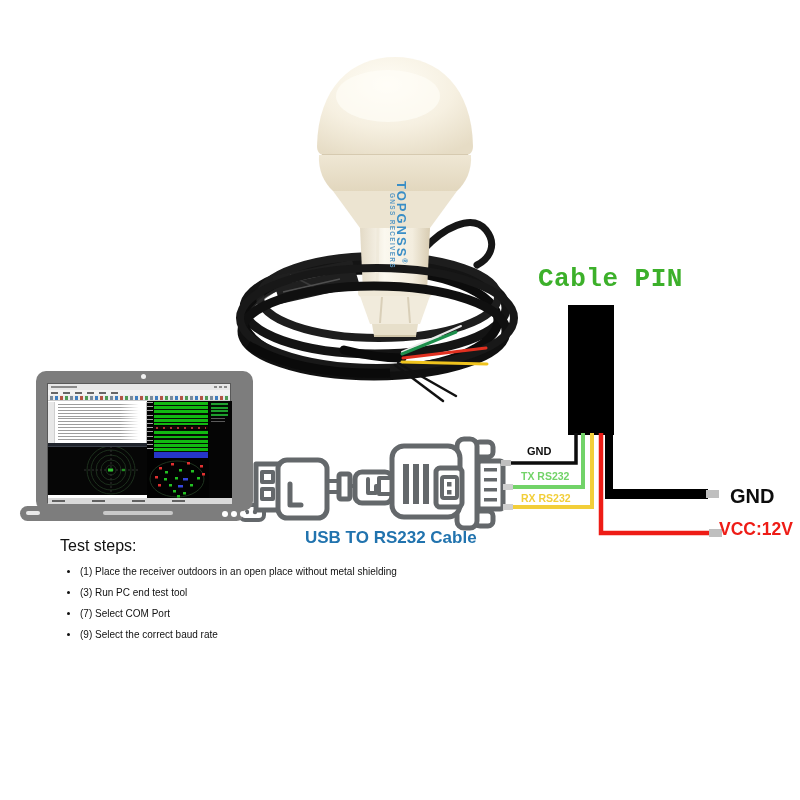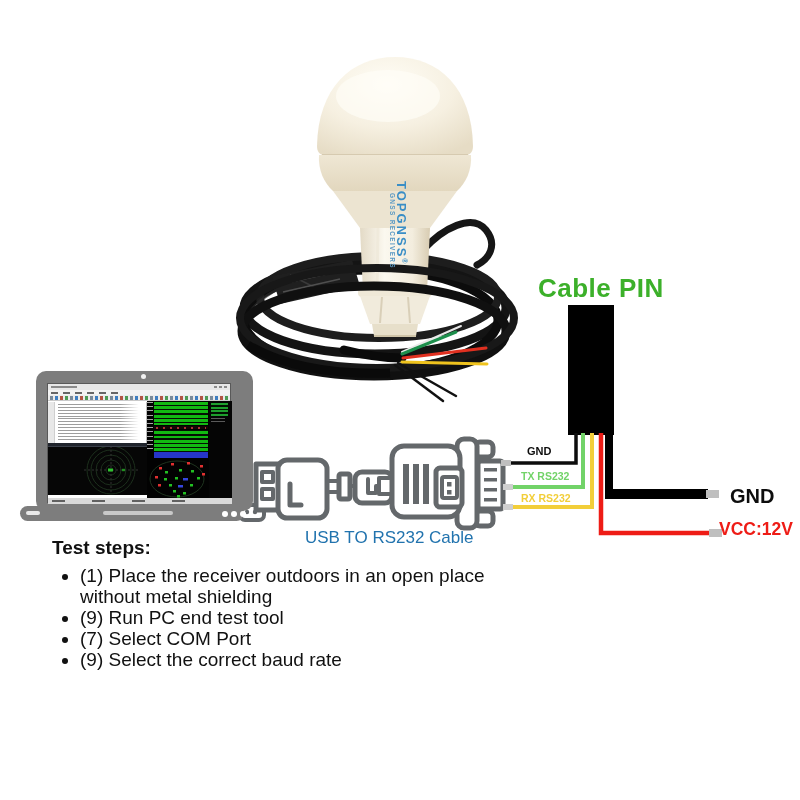--- a/index.html
+++ b/index.html
@@ -56,38 +56,38 @@
   .rcol-green{position:absolute;left:2px;top:2px;width:17px;height:13px;
      background:repeating-linear-gradient(180deg,#1d9e2d 0 2px,#021002 2px 3.6px);}
   .rcol-gray{position:absolute;left:2px;top:17px;width:14px;height:6px;
      background:repeating-linear-gradient(180deg,#5a5a5a 0 1px,transparent 1px 3px);}
 
   .status-bar{left:0;top:114px;width:184px;height:6px;background:#d9d9d9;}
   .status-bar .dash{position:absolute;left:4px;top:2px;width:160px;height:2px;
      background:repeating-linear-gradient(90deg,#606060 0 13px,#d9d9d9 13px 40px);}
 
   
-  .cable-pin-title{left:538px;top:273px;font-size:26px;font-weight:bold;color:#3cb02a;letter-spacing:.5px;}
+  .cable-pin-title{left:538px;top:264px;font-size:26px;font-weight:bold;color:#3cb02a;letter-spacing:.5px;font-family:Liberation Mono, monospace;}
   .lbl-gnd-s{left:527px;top:445px;font-size:11px;font-weight:bold;color:#0d0d0d;}
   .lbl-tx{left:521px;top:470px;font-size:10.5px;font-weight:bold;color:#72d368;}
   .lbl-rx{left:521px;top:492px;font-size:10.5px;font-weight:bold;color:#f2ce39;}
   .lbl-gnd-b{left:730px;top:485px;font-size:20px;font-weight:bold;color:#0d0d0d;}
   .lbl-vcc{left:719px;top:519px;font-size:17.5px;font-weight:bold;color:#ee1c16;}
-  .usb-caption{left:305px;top:528px;font-size:17px;font-weight:normal;color:#2173ae;}
+  .usb-caption{left:305px;top:528px;font-size:17px;font-weight:bold;color:#2173ae;}
 
   .brand{left:409px;top:181px;transform-origin:0 0;transform:rotate(90deg);
      font-size:13px;font-weight:bold;color:#3a8ec6;letter-spacing:2px;white-space:nowrap;}
   .brand sup{font-size:7px;}
   .brand-sub{left:396px;top:193px;transform-origin:0 0;transform:rotate(90deg);
      font-size:6.5px;font-weight:bold;color:#5a99c4;letter-spacing:1.3px;white-space:nowrap;}
 
   .test-steps{left:48px;top:537px;width:470px;color:#111;}
-  .test-steps h3{margin:0 0 6px 4px;font-size:19px;font-weight:bold;}
+  .test-steps h3{margin:0 0 6px 12px;font-size:16px;font-weight:normal;}
   .test-steps ul{margin:0;padding-left:32px;list-style:disc;}
-  .test-steps li{font-size:19px;line-height:21px;}
+  .test-steps li{font-size:10px;line-height:21px;}
 </style>
 </head>
 <body>
 
 <div id="page">
 
   <svg class="abs" style="left:0;top:0" width="800" height="800" viewBox="0 0 800 800">
     <defs>
       <radialGradient id="domeGrad" cx="45%" cy="28%" r="80%">
         <stop offset="0%" stop-color="#fffdf6"></stop>
@@ -325,19 +325,19 @@
   <div class="abs lbl-tx">TX RS232</div>
   <div class="abs lbl-rx">RX RS232</div>
   <div class="abs lbl-gnd-b">GND</div>
   <div class="abs lbl-vcc">VCC:12V</div>
   <div class="abs usb-caption">USB TO RS232 Cable</div>
 
   <div class="abs test-steps">
     <h3>Test steps:</h3>
     <ul>
       <li>(1) Place the receiver outdoors in an open place without metal shielding</li>
-      <li>(9) Run PC end test tool</li>
+      <li>(3) Run PC end test tool</li>
       <li>(7) Select COM Port</li>
       <li>(9) Select the correct baud rate</li>
     </ul>
   </div>
 
 </div>
 
 </body></html>

